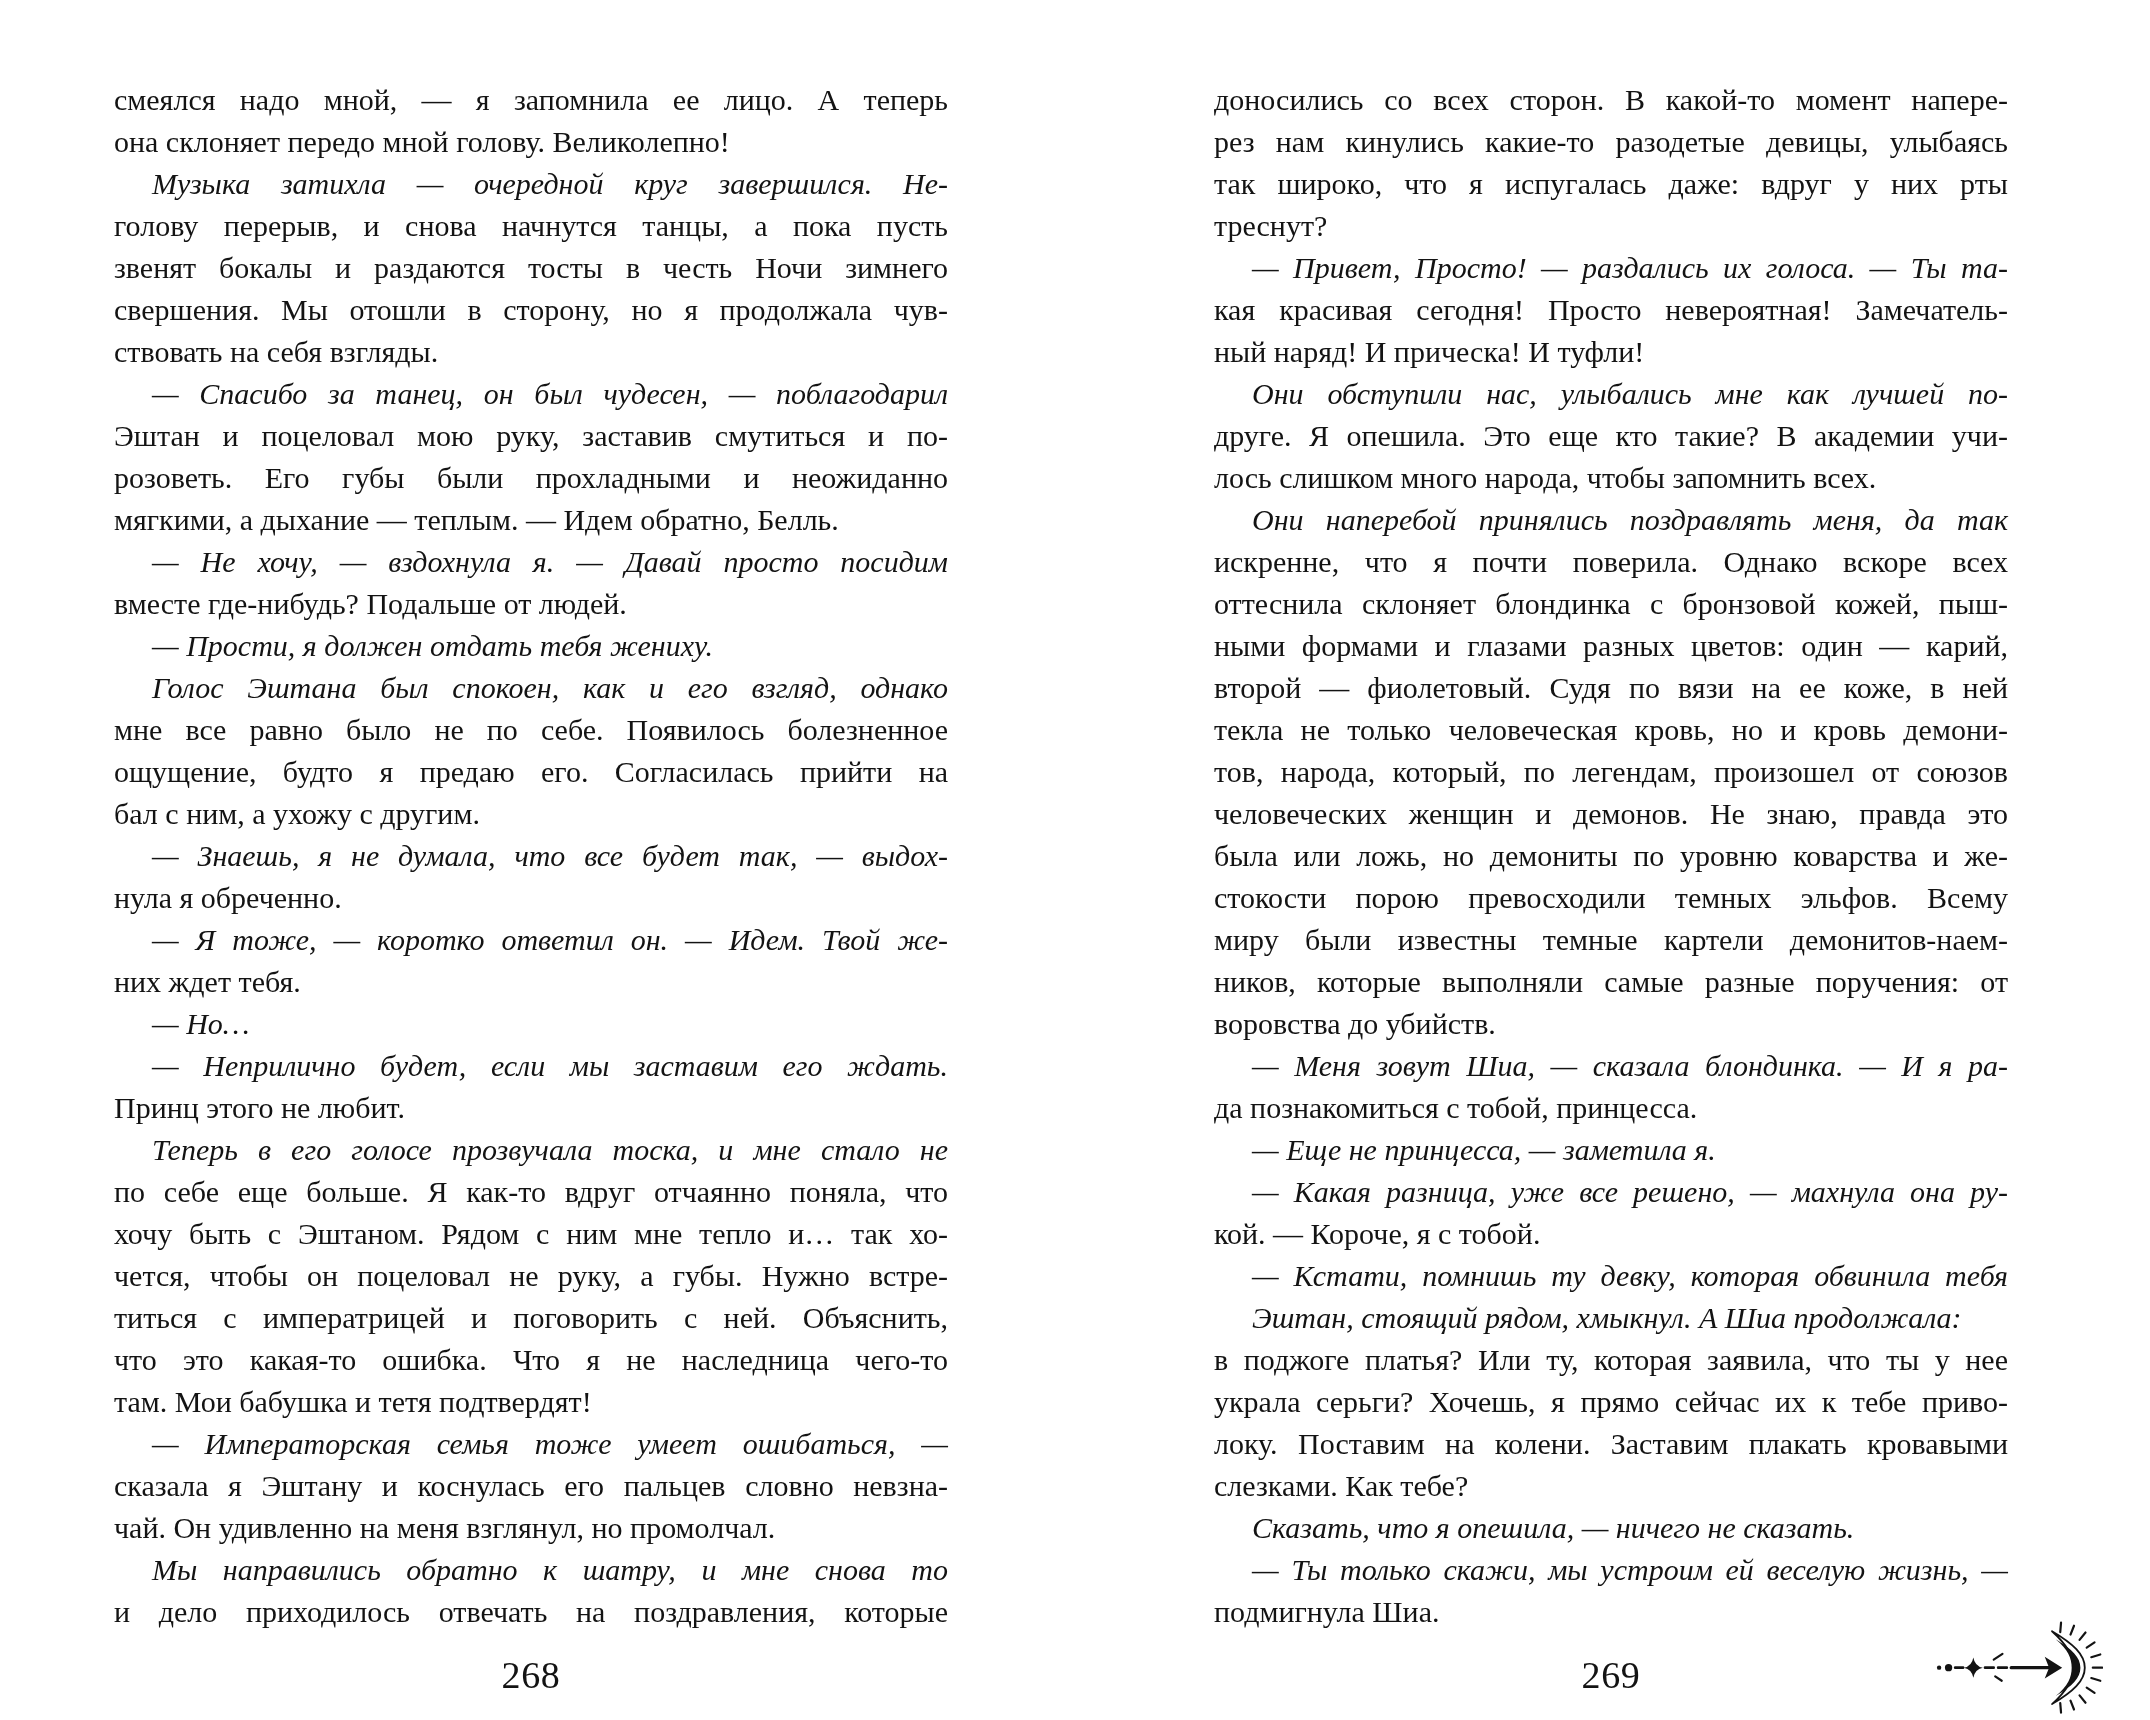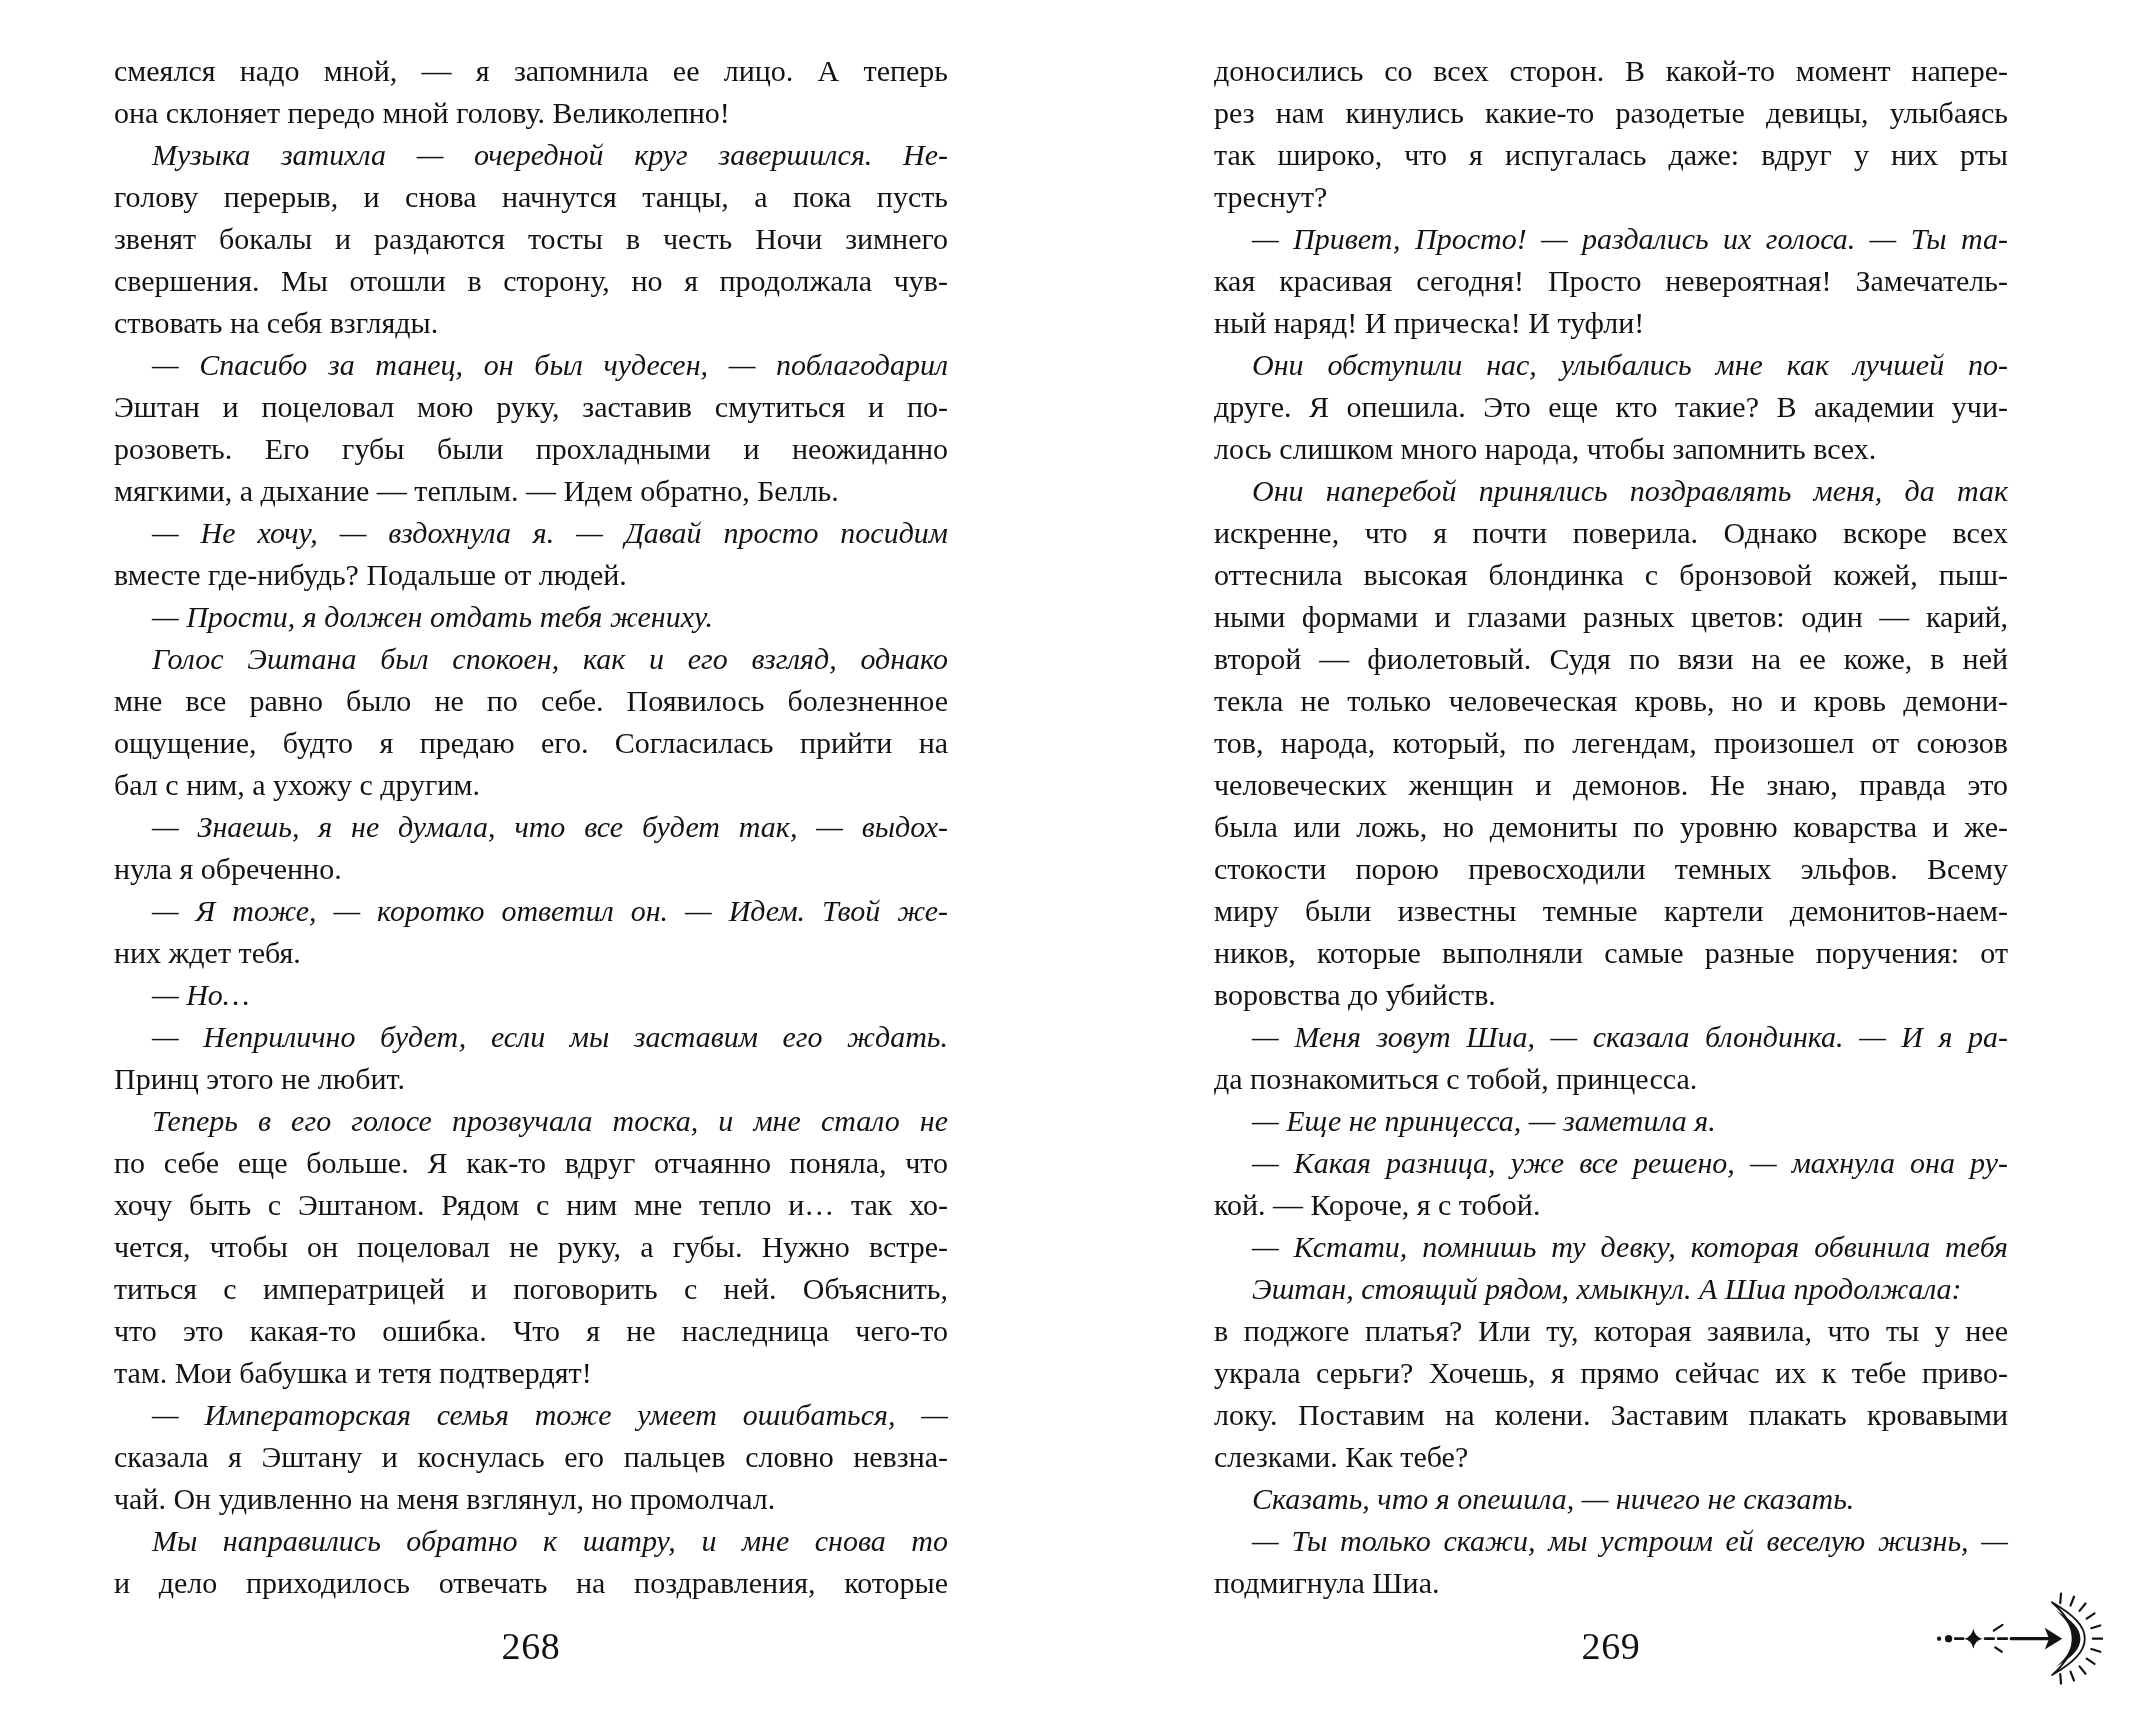--- a/index.html
+++ b/index.html
@@ -2,21 +2,21 @@
 <html style="font-size:11.7px"><head>
 <meta charset="utf-8">
 <style>
   html, body { margin: 0; padding: 0; }
   body {
     width: 2151px; height: 1720px;
     position: relative; overflow: hidden;
     background: #ffffff; color: #131313;
     font-family: "Liberation Serif", serif;
   }
-  .page { position: absolute; inset: 0; }
+  .page { position: absolute; inset: 0; margin-top: 29px; }
   .text-col {
     position: absolute; top: 50px;
     font-size: 30px; line-height: 42px;
   }
   .left-col  { left: 114px;  width: 834px; }
   .right-col { left: 1214px; width: 794px; }
   .line {
     margin: 0; padding: 0;
     text-align: justify;
     text-align-last: justify;
@@ -91,21 +91,21 @@
         <p class="line">так широко, что я испугалась даже: вдруг у них рты</p>
         <p class="line par-end">треснут?</p>
         <p class="line indent">— Привет, Просто! — раздались их голоса. — Ты та-</p>
         <p class="line">кая красивая сегодня! Просто невероятная! Замечатель-</p>
         <p class="line par-end">ный наряд! И прическа! И туфли!</p>
         <p class="line indent">Они обступили нас, улыбались мне как лучшей по-</p>
         <p class="line">друге. Я опешила. Это еще кто такие? В академии учи-</p>
         <p class="line par-end">лось слишком много народа, чтобы запомнить всех.</p>
         <p class="line indent">Они наперебой принялись поздравлять меня, да так</p>
         <p class="line">искренне, что я почти поверила. Однако вскоре всех</p>
-        <p class="line">оттеснила высокая блондинка с бронзовой кожей, пыш-</p>
+        <p class="line">оттеснила склоняет блондинка с бронзовой кожей, пыш-</p>
         <p class="line">ными формами и глазами разных цветов: один — карий,</p>
         <p class="line">второй — фиолетовый. Судя по вязи на ее коже, в ней</p>
         <p class="line">текла не только человеческая кровь, но и кровь демони-</p>
         <p class="line">тов, народа, который, по легендам, произошел от союзов</p>
         <p class="line">человеческих женщин и демонов. Не знаю, правда это</p>
         <p class="line">была или ложь, но демониты по уровню коварства и же-</p>
         <p class="line">стокости порою превосходили темных эльфов. Всему</p>
         <p class="line">миру были известны темные картели демонитов-наем-</p>
         <p class="line">ников, которые выполняли самые разные поручения: от</p>
         <p class="line par-end">воровства до убийств.</p>

